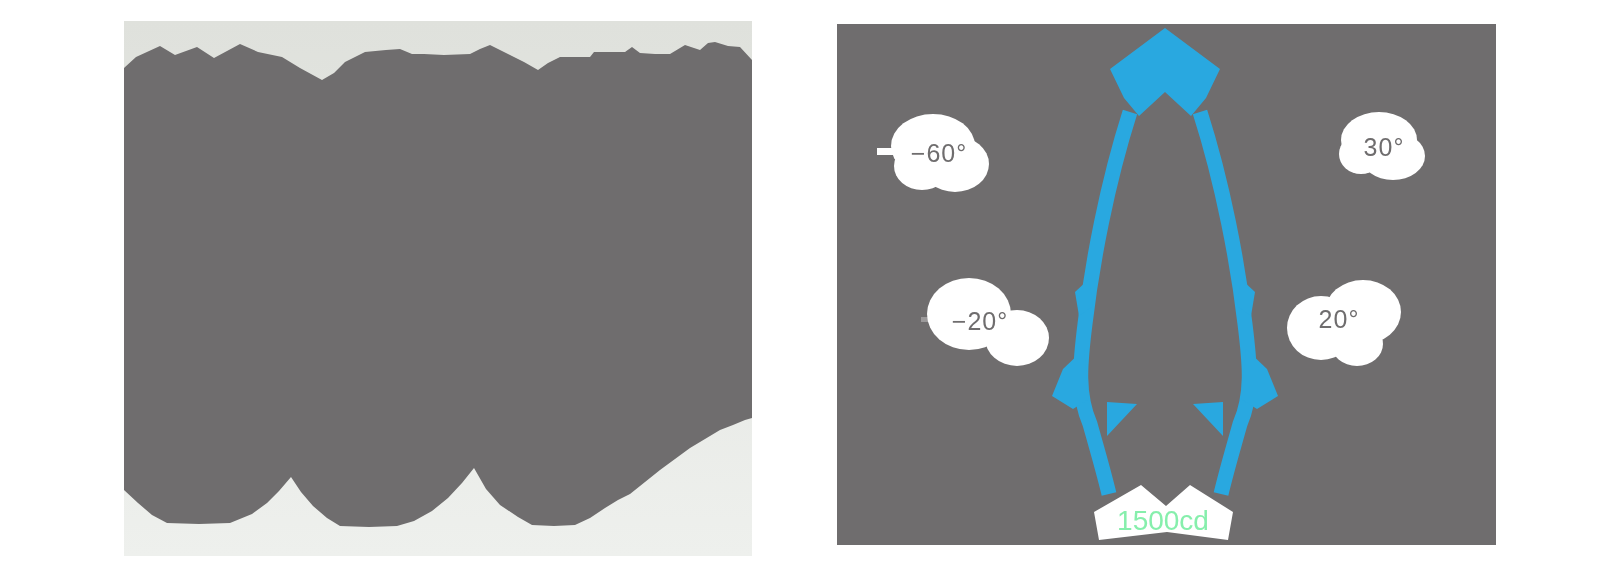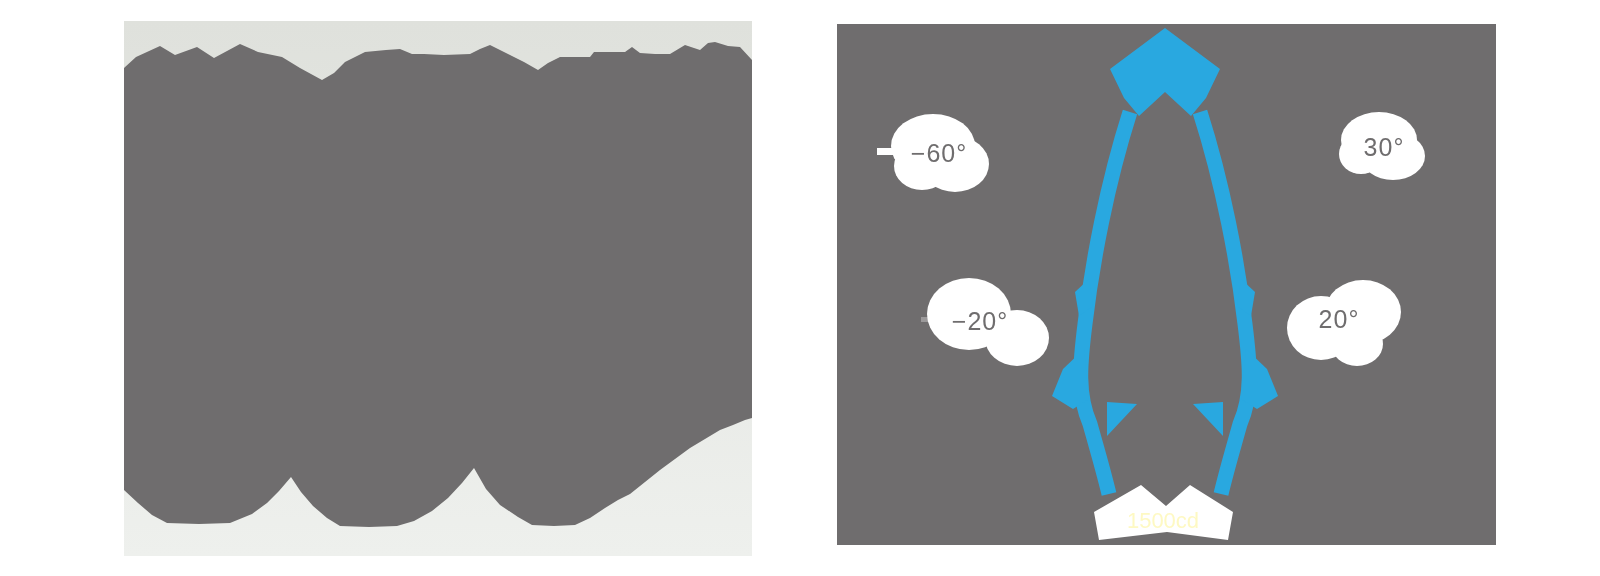--- a/index.html
+++ b/index.html
@@ -16,21 +16,21 @@
     left:837px;top:24px;width:659px;height:521px;
     background:#6f6d6e;
   }
   .left-panel svg,.right-panel svg{position:absolute;left:0;top:0;display:block;}
   .angle-label{
     position:absolute;transform:translate(-50%,-50%);
     color:#6f6d6e;font-size:25px;letter-spacing:1px;white-space:nowrap;
   }
   .intensity-label{
     position:absolute;transform:translate(-50%,-50%);
-    color:#fef9c3;font-size:22px;white-space:nowrap;
+    color:#86efac;font-size:28px;white-space:nowrap;
   }
 </style>
 </head>
 <body>
 
 <div class="canvas">
 
   <div class="panel left-panel">
     <svg width="628" height="535" viewBox="0 0 628 535">
       <polygon fill="#6f6d6e" points="

